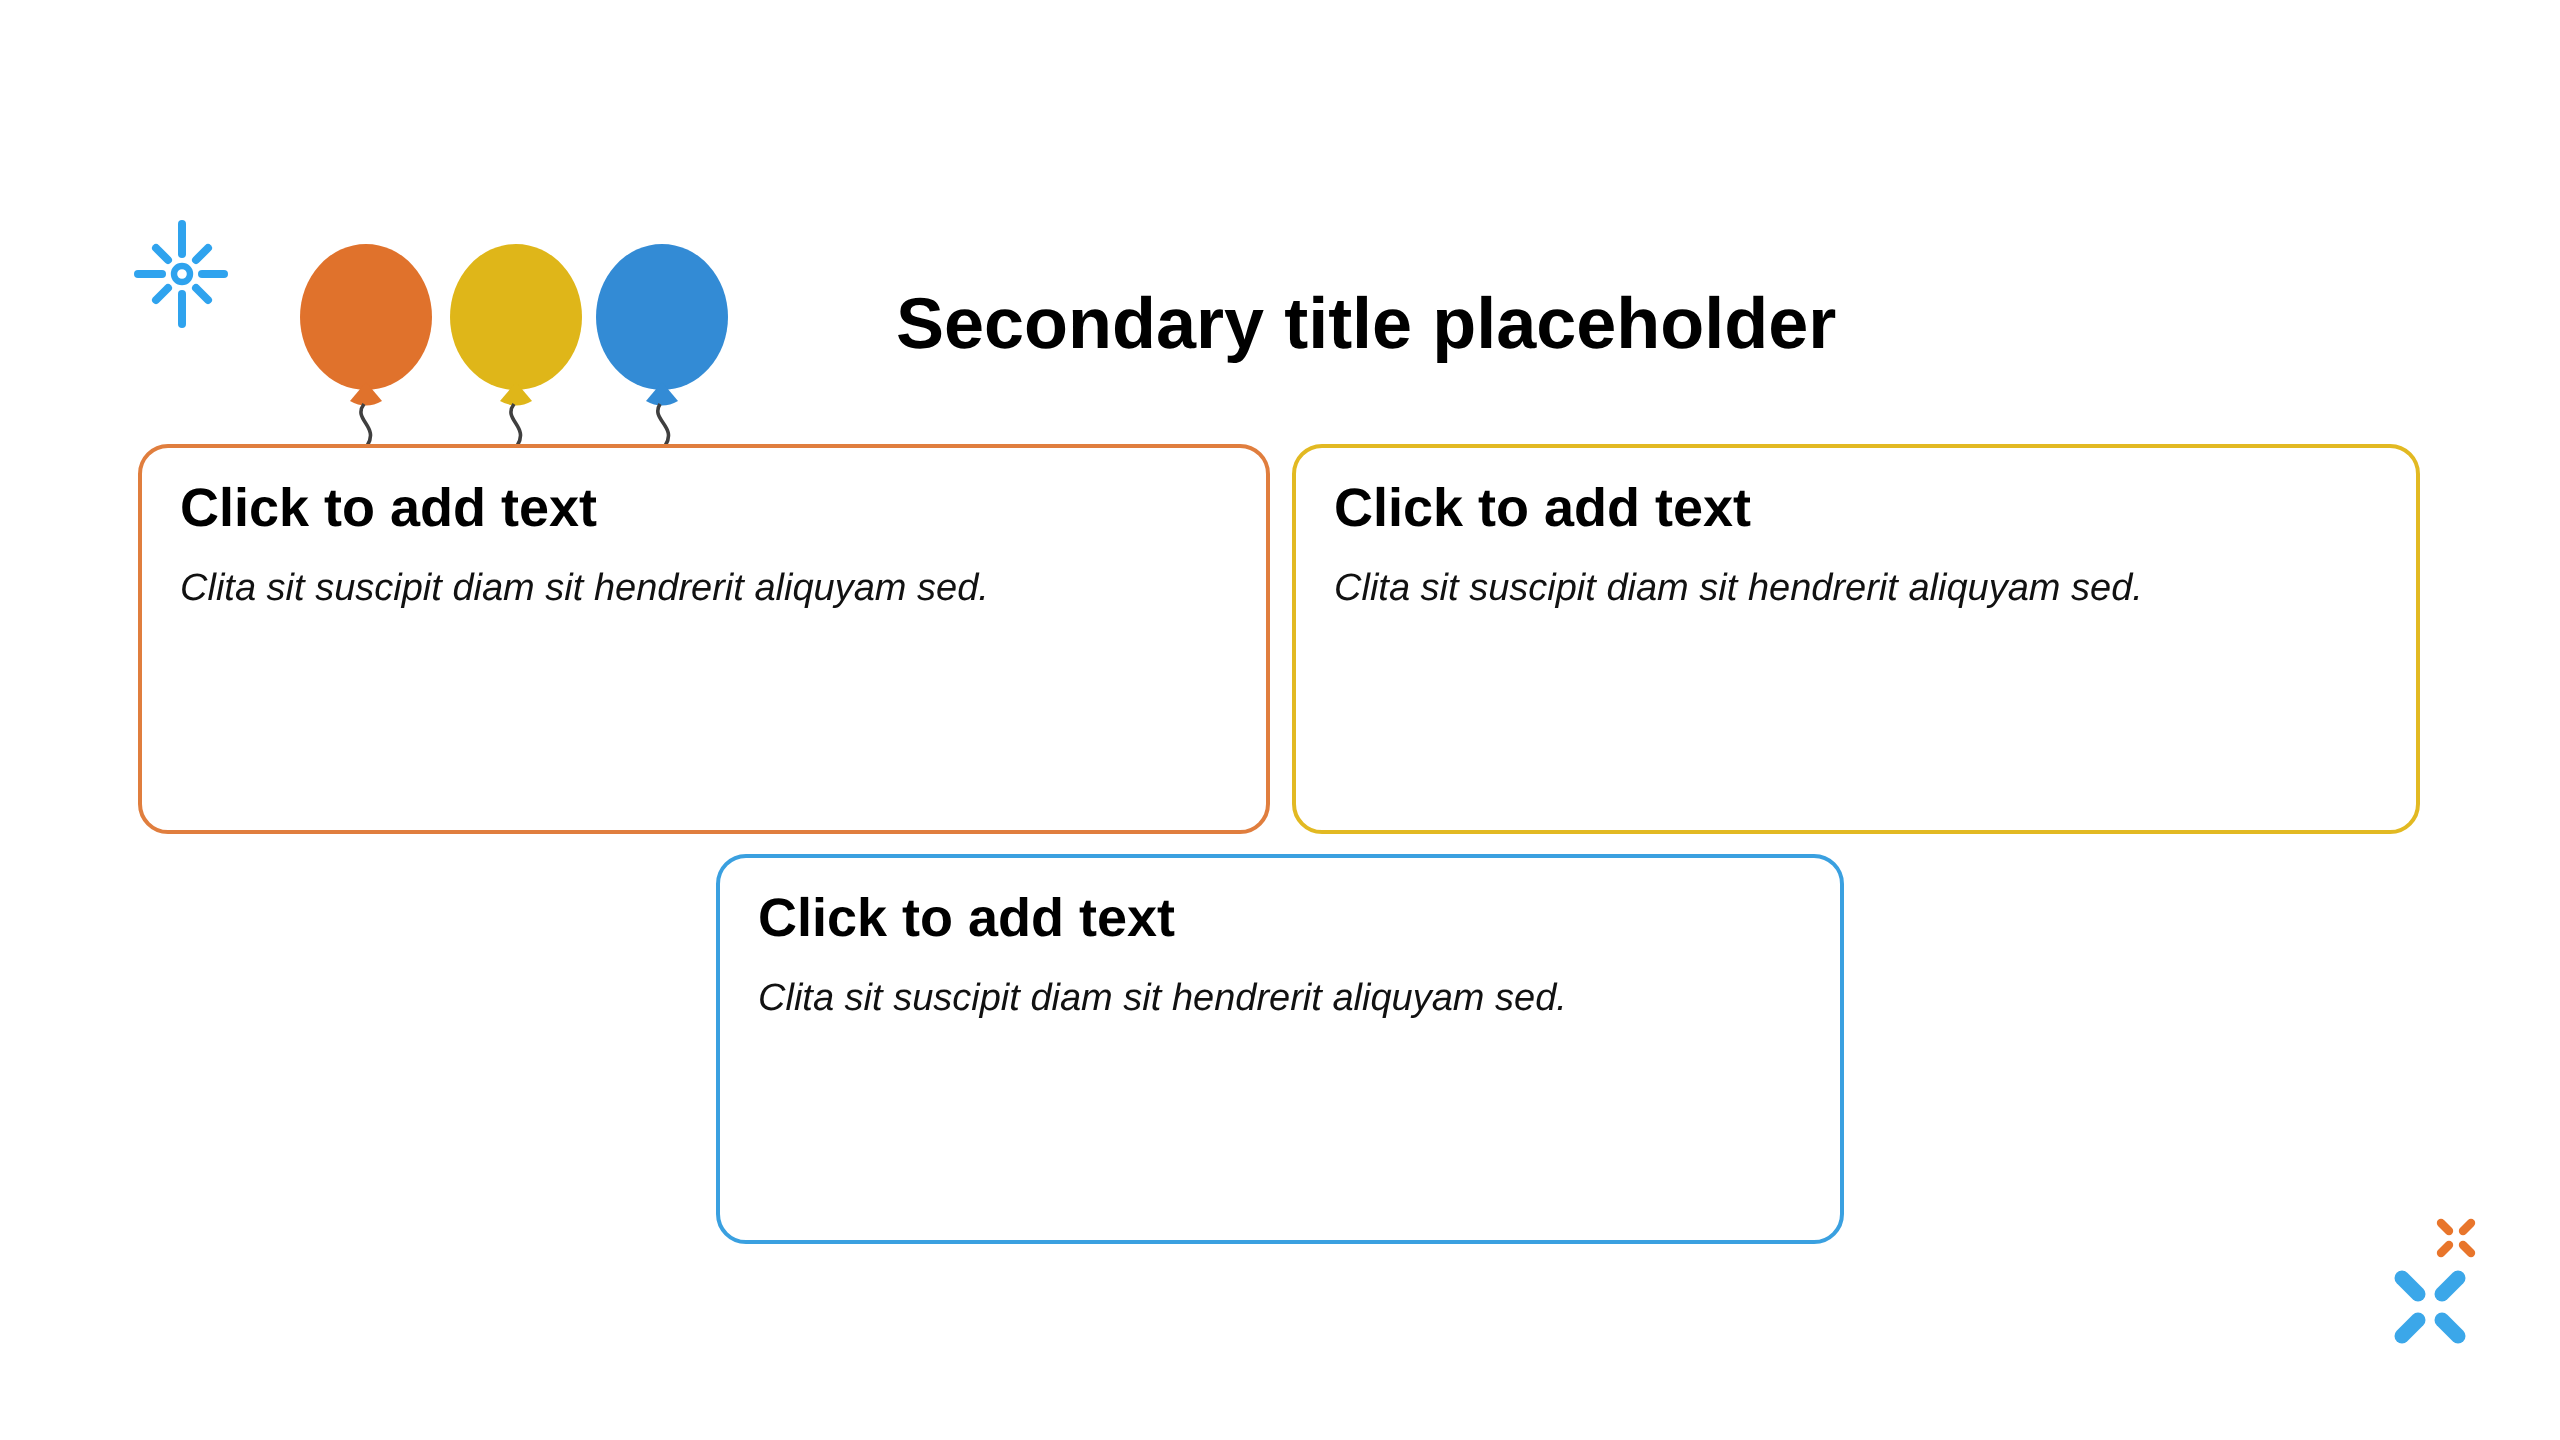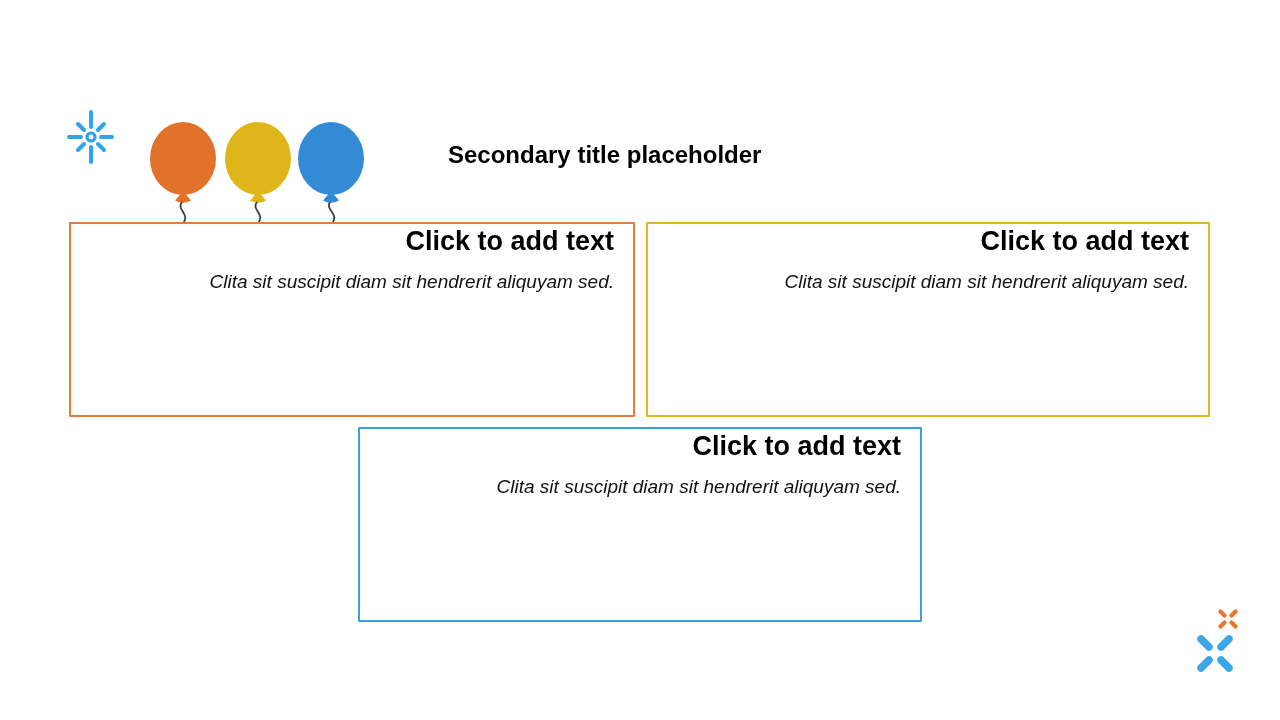--- a/index.html
+++ b/index.html
@@ -19,33 +19,32 @@
 
   
   .balloon { width: 68px; height: 102px; top: 121px; }
   #balloon-1 { left: 149px; }
   #balloon-2 { left: 224px; }
   #balloon-3 { left: 297px; }
 
   
   .slide-title {
     left: 448px; top: 141px;
-    font-size: 24px; font-weight: bold;
+    font-size: 36px; font-weight: bold;
     line-height: 1.15;
     white-space: nowrap;
     color: #000000;
   }
 
   
   .card {
     border: 2px solid #999;
-    border-radius: 1px;
+    border-radius: 15px;
     background: #FFFFFF;
-    padding: 1px 19px;
-    text-align: right;
+    padding: 14px 19px;
   }
   .card--orange { left: 69px;  top: 222px; width: 566px; height: 195px; border-color: #E07E3E; }
   .card--gold   { left: 646px; top: 222px; width: 564px; height: 195px; border-color: #E2B922; }
   .card--blue   { left: 358px; top: 427px; width: 564px; height: 195px; border-color: #3AA0E0; }
 
   .card-heading {
     font-size: 27px; font-weight: bold;
     line-height: 1.2;
     color: #000000;
   }

